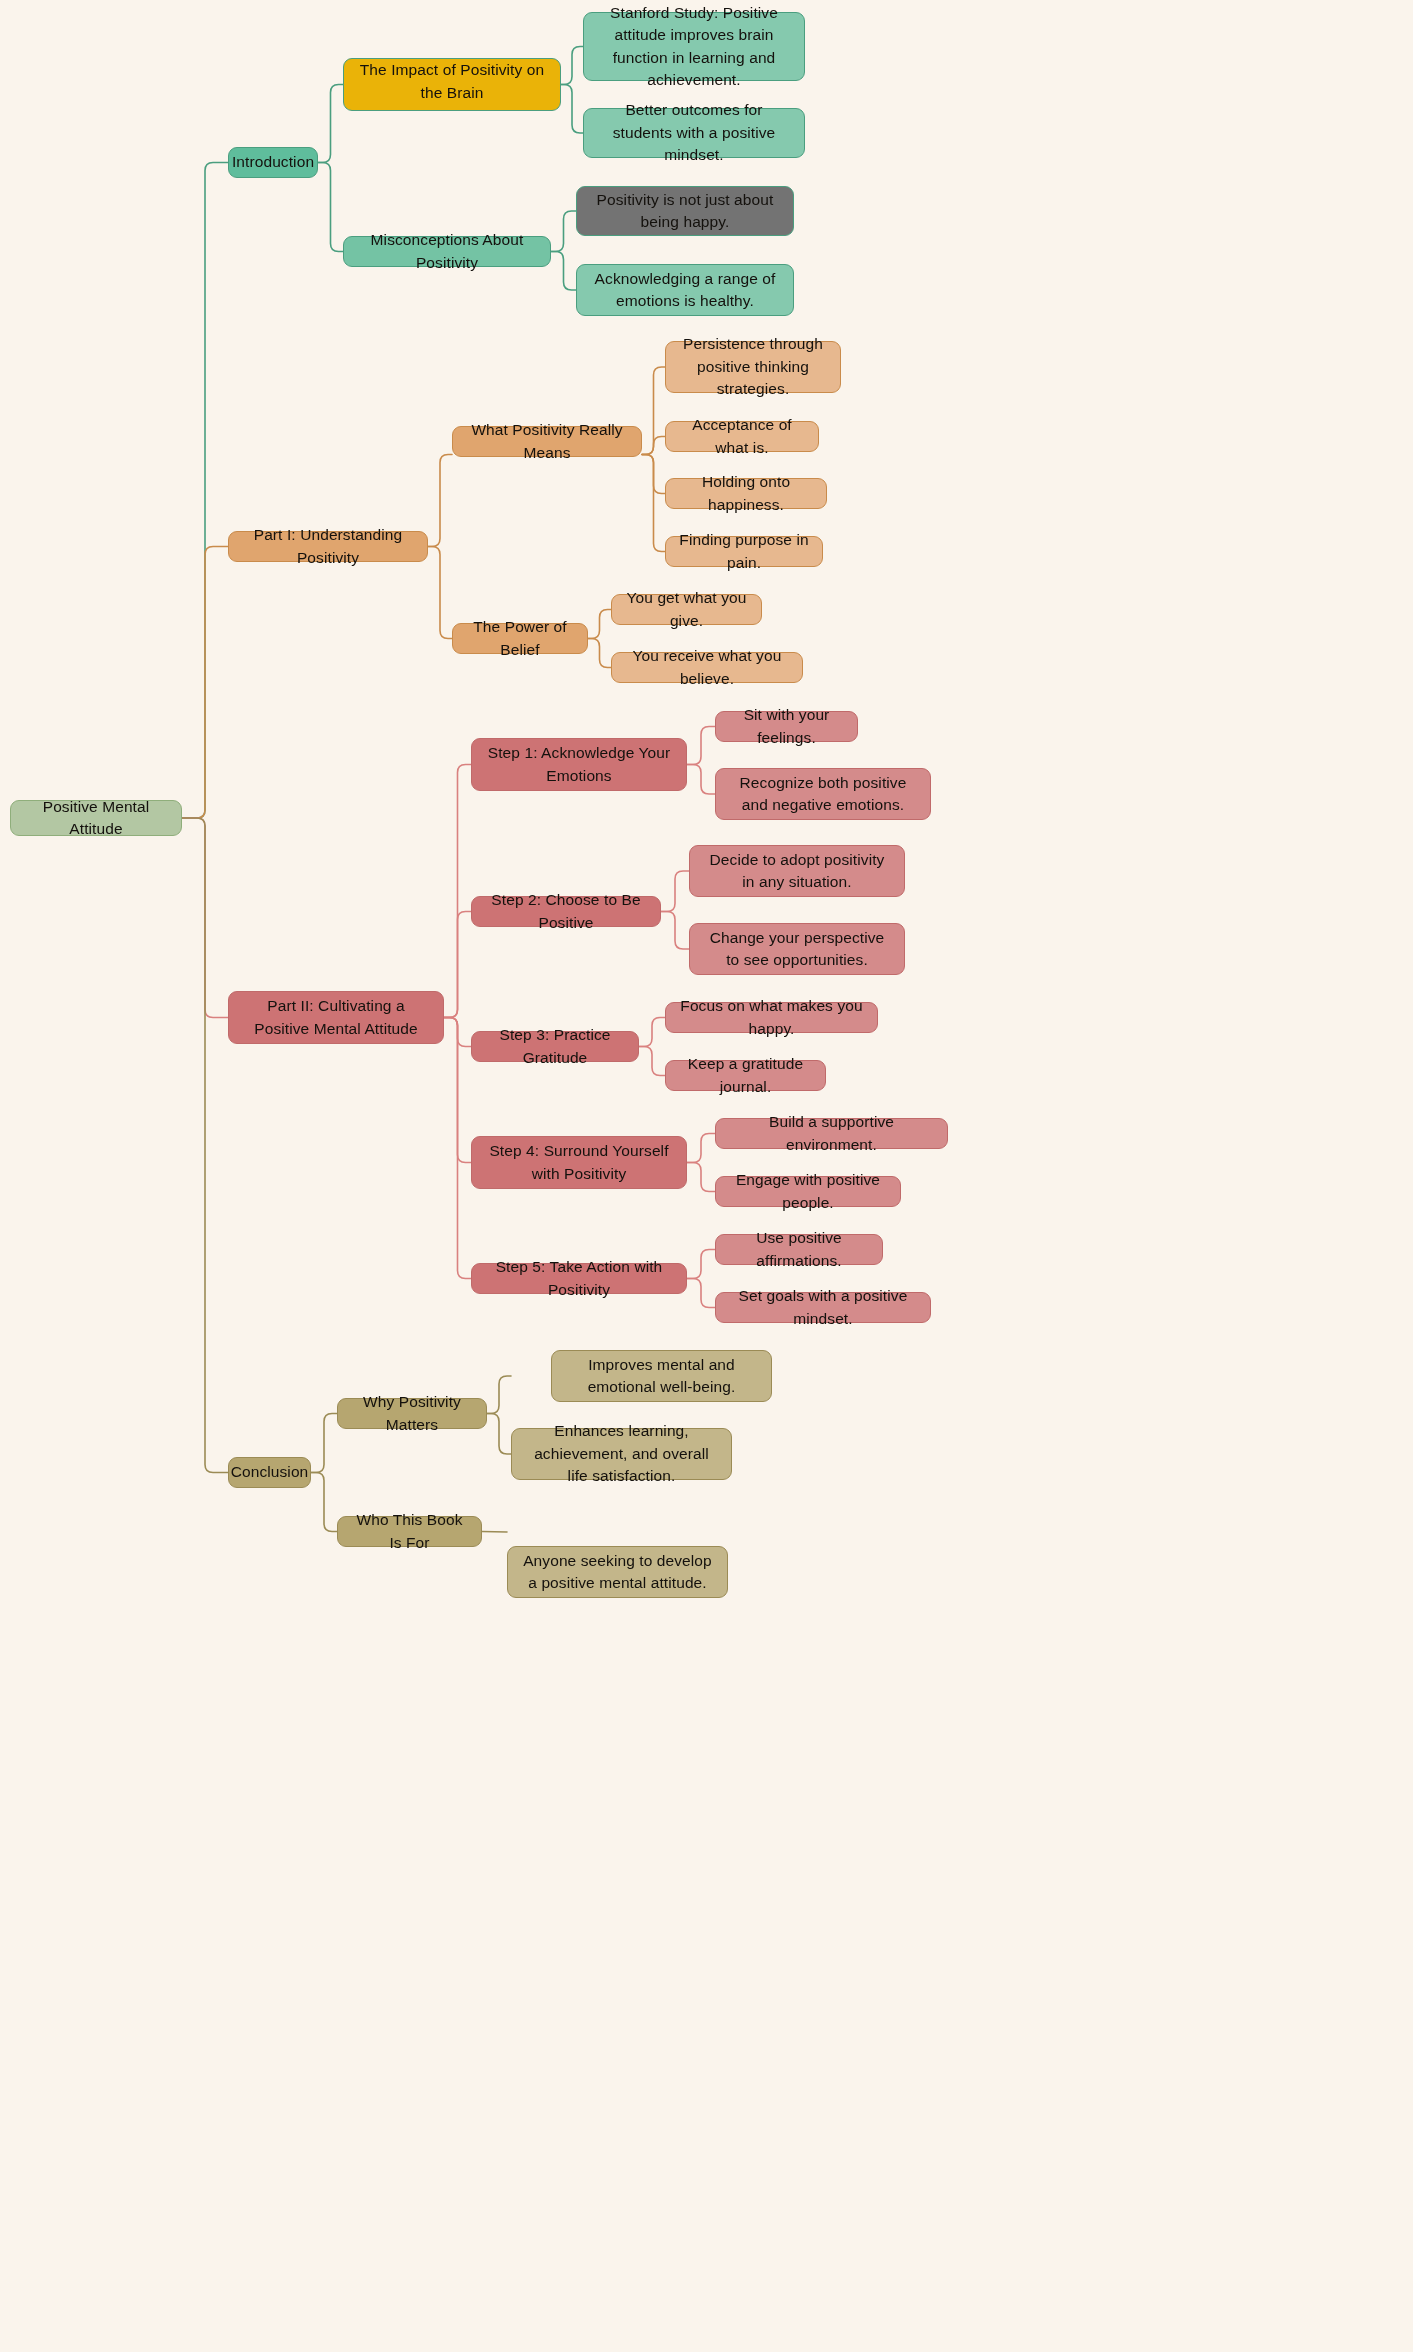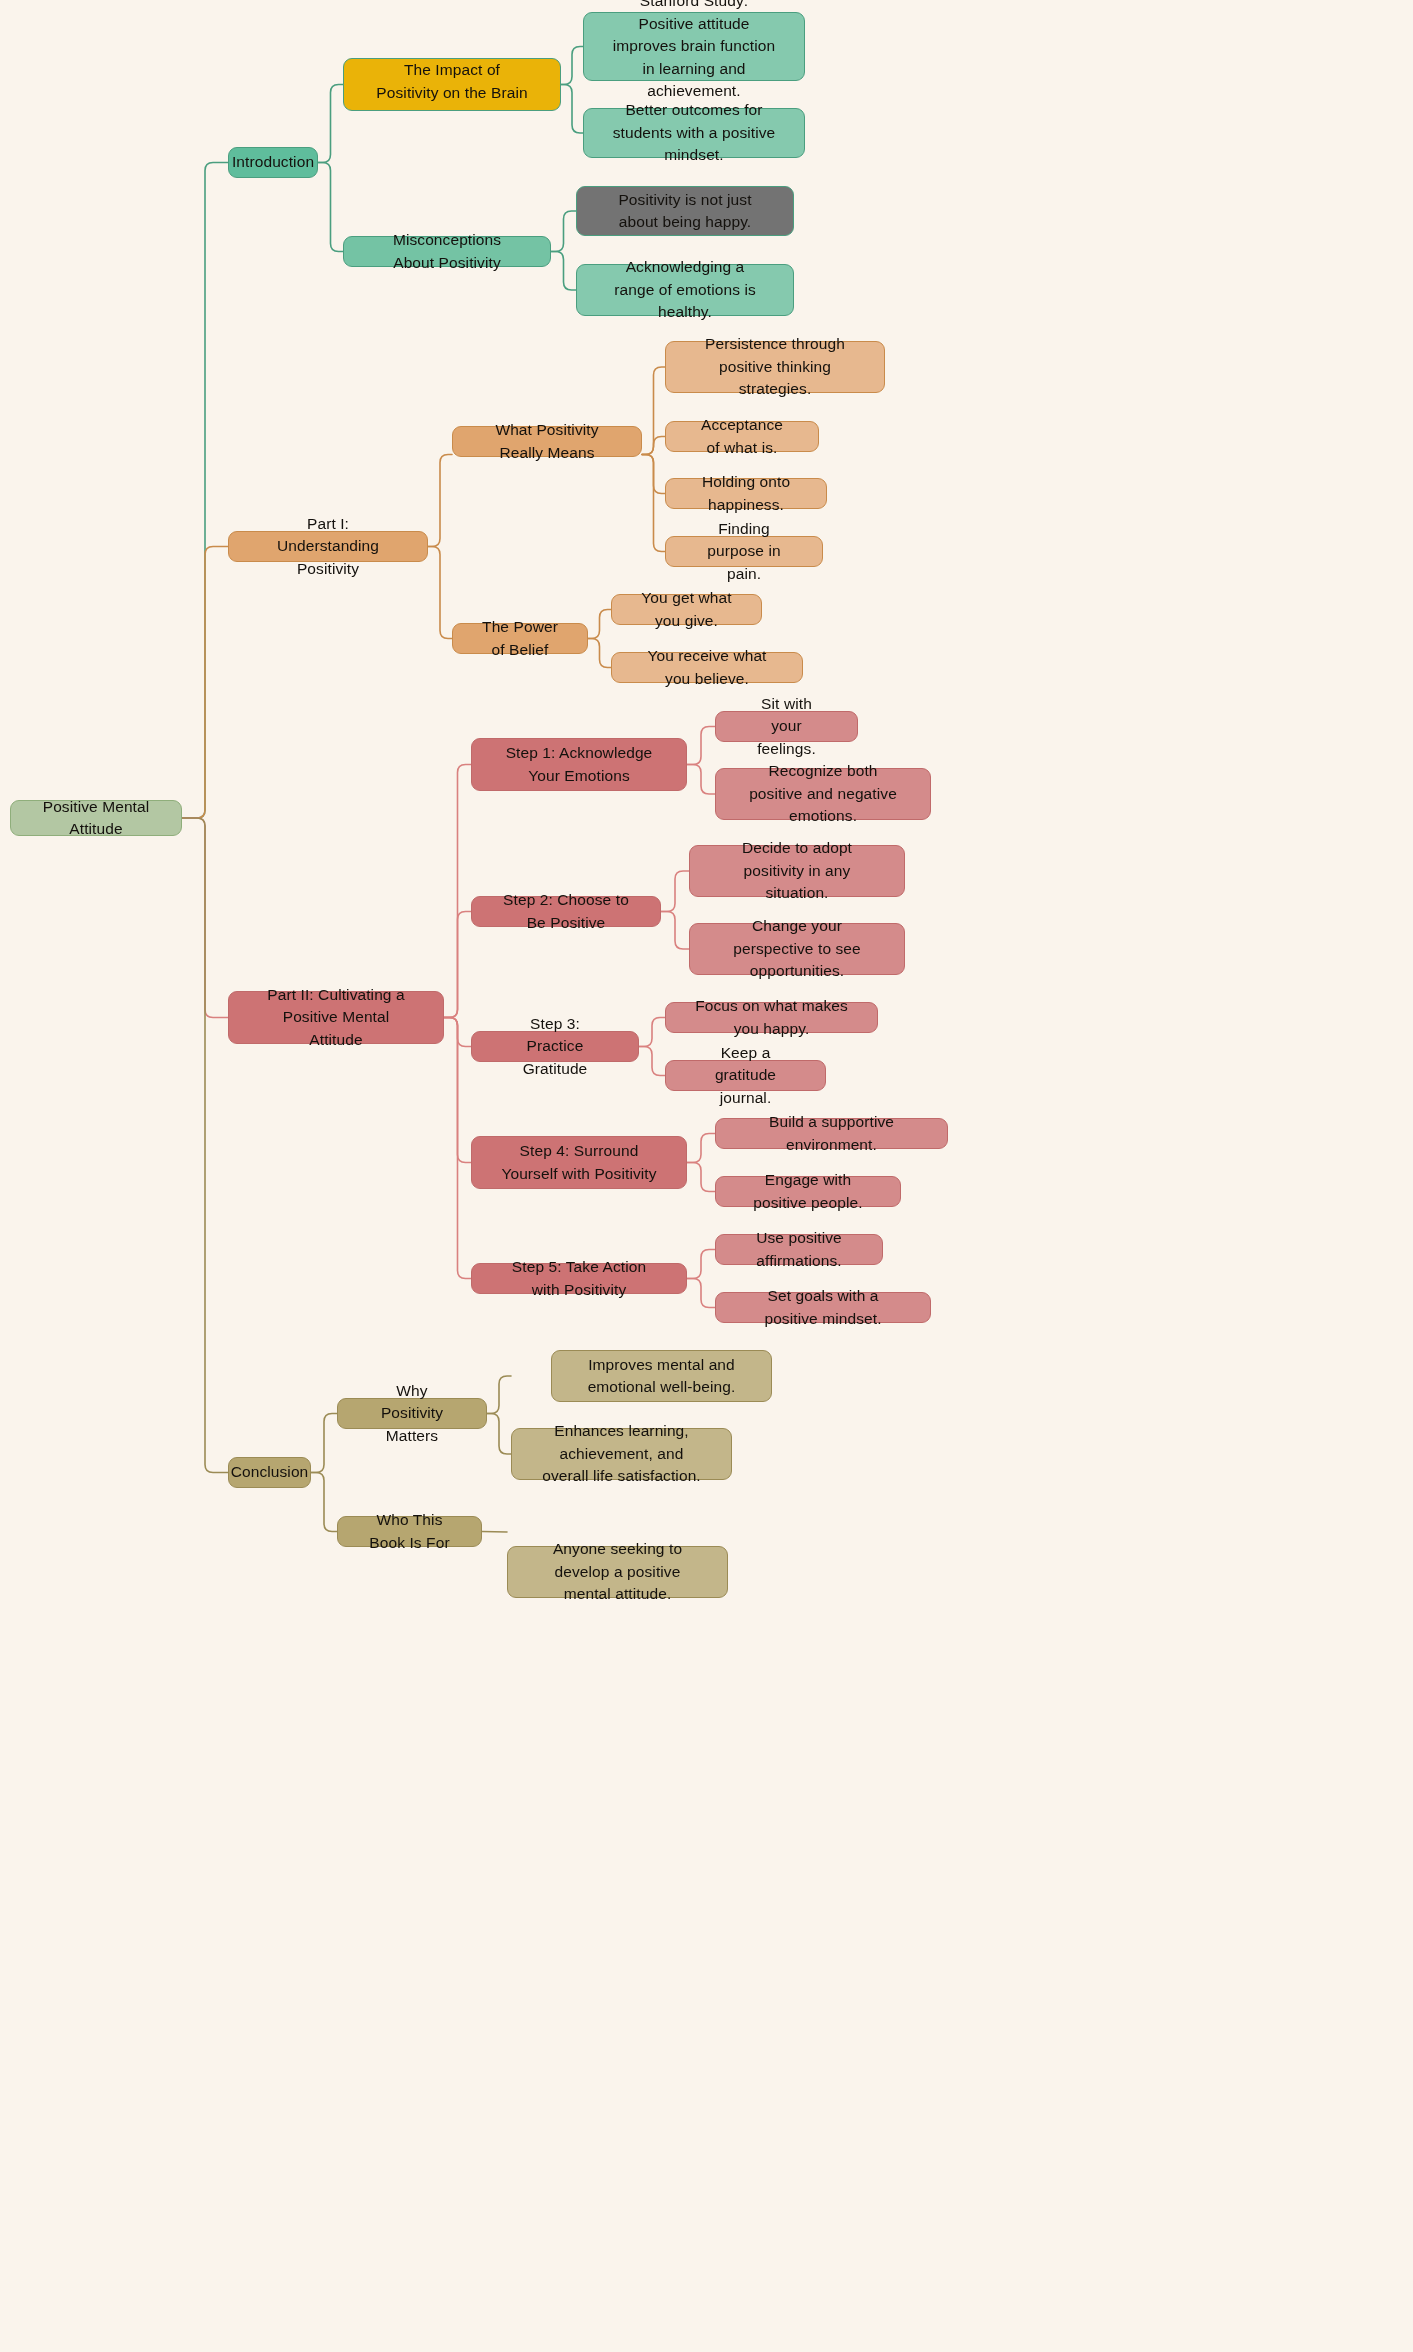--- a/index.html
+++ b/index.html
@@ -15,21 +15,21 @@
   #links{position:absolute;left:0;top:0;width:1413px;height:2352px;pointer-events:none;}
   .node{
     position:absolute;
     box-sizing:border-box;
     display:flex;align-items:center;justify-content:center;
     text-align:center;
     border-radius:9px;
     color:#14110d;
     font-size:15.5px;
     line-height:1.45;
-    padding:6px 28px;
+    padding:6px 12px;
     letter-spacing:.1px;
   }
   .lvl1{font-size:15.5px;}
   .lvl2{font-size:15.5px;}
   .lvl3{font-size:15.5px;}
   .root{font-size:15.5px;}
 </style>
 </head>
 <body>
 
@@ -97,21 +97,21 @@
     </div>
     <div class="node lvl3" style="left: 576px; top: 264px; width: 218px; height: 52px; background: rgb(133, 201, 174); border: 1px solid rgb(74, 158, 127);">
       <span>Acknowledging a range of emotions is healthy.</span>
     </div>
     <div class="node lvl1" style="left: 228px; top: 531px; width: 200px; height: 31px; background: rgb(224, 165, 110); border: 1px solid rgb(201, 139, 75);">
       <span>Part I: Understanding Positivity</span>
     </div>
     <div class="node lvl2" style="left: 452px; top: 426px; width: 190px; height: 31px; background: rgb(224, 165, 110); border: 1px solid rgb(201, 139, 75);">
       <span>What Positivity Really Means</span>
     </div>
-    <div class="node lvl3" style="left: 665px; top: 341px; width: 220px; height: 52px; background: rgb(231, 184, 143); border: 1px solid rgb(201, 139, 75);">
+    <div class="node lvl3" style="left: 665px; top: 341px; width: 176px; height: 52px; background: rgb(231, 184, 143); border: 1px solid rgb(201, 139, 75);">
       <span>Persistence through positive thinking strategies.</span>
     </div>
     <div class="node lvl3" style="left: 665px; top: 421px; width: 154px; height: 31px; background: rgb(231, 184, 143); border: 1px solid rgb(201, 139, 75);">
       <span>Acceptance of what is.</span>
     </div>
     <div class="node lvl3" style="left: 665px; top: 478px; width: 162px; height: 31px; background: rgb(231, 184, 143); border: 1px solid rgb(201, 139, 75);">
       <span>Holding onto happiness.</span>
     </div>
     <div class="node lvl3" style="left: 665px; top: 536px; width: 158px; height: 31px; background: rgb(231, 184, 143); border: 1px solid rgb(201, 139, 75);">
       <span>Finding purpose in pain.</span>

